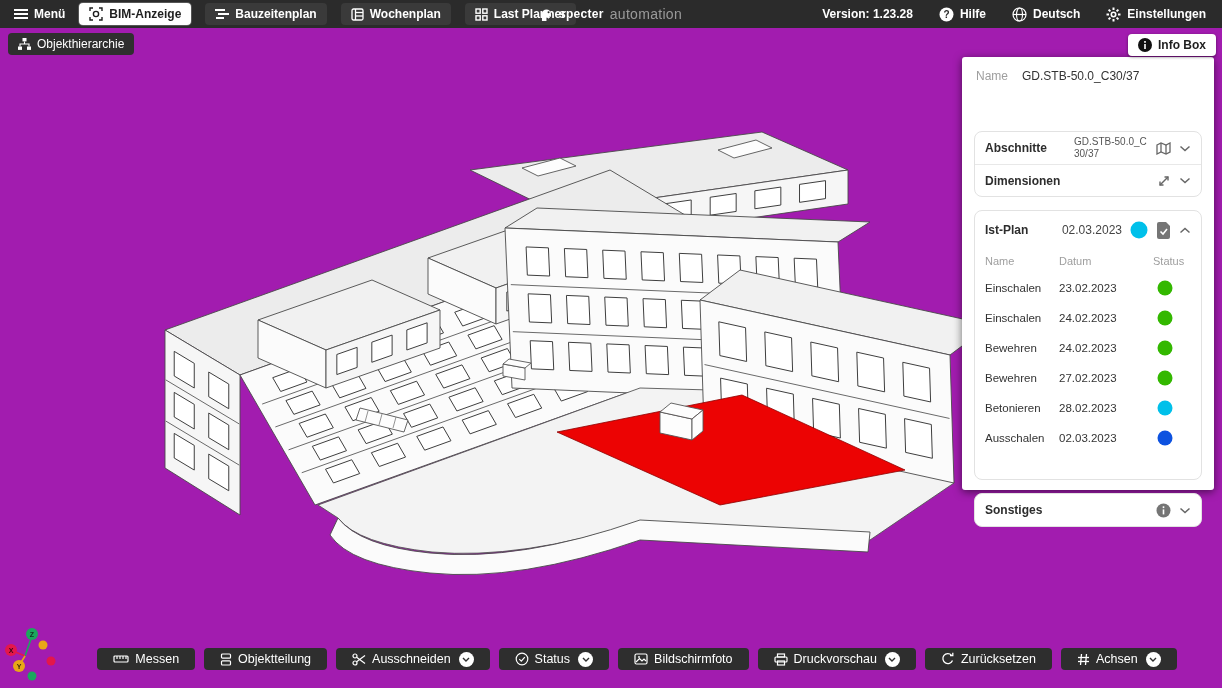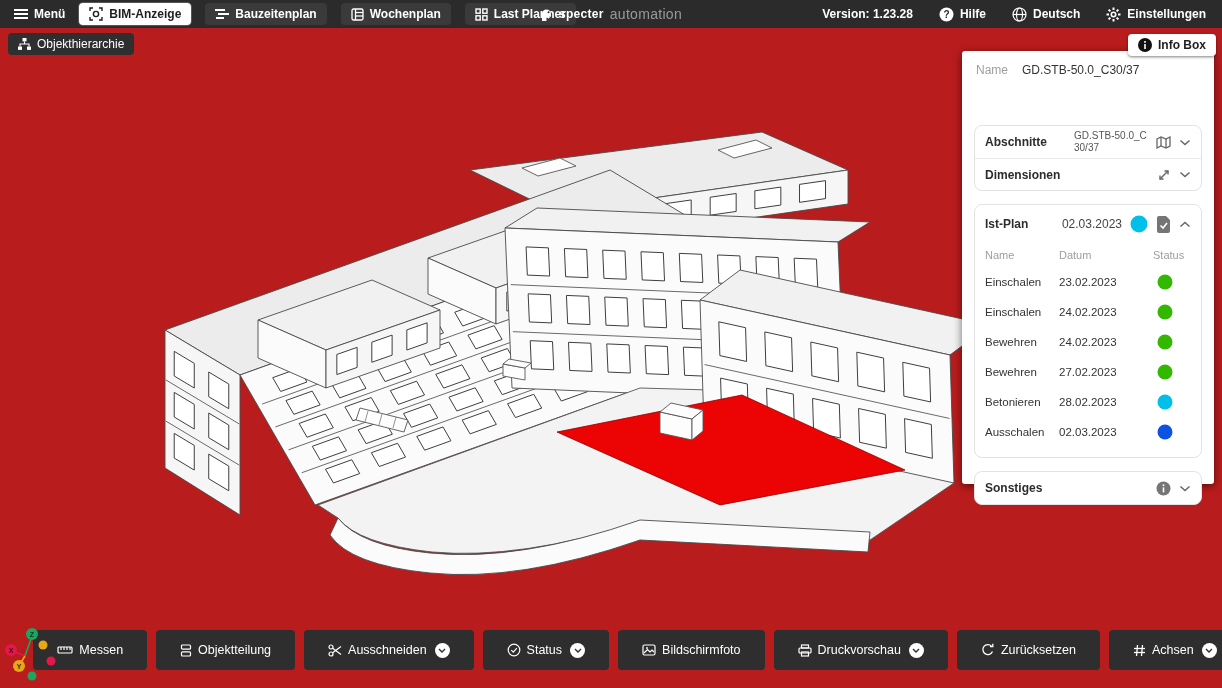--- a/index.html
+++ b/index.html
@@ -1,18 +1,18 @@
 <!DOCTYPE html>
 <html><head>
 <meta charset="utf-8">
 <style>
   * { margin:0; padding:0; box-sizing:border-box; }
   html,body { width:1222px; height:688px; overflow:hidden; background:#1c1c1c;
     font-family:"Liberation Sans", sans-serif; }
-  .stage { position:relative; width:1222px; height:688px; background:#b91c1c; }
+  .stage { position:relative; width:1222px; height:688px; background:#a21caf; }
 
   
   .topbar { position:absolute; left:0; top:0; width:100%; height:28px; background:#2b2b2b;
     display:flex; align-items:center; color:#fff; font-size:12px; z-index:30; }
   .tb-left { display:flex; align-items:center; gap:14px; padding-left:14px; }
   .tb-center { position:absolute; left:50%; transform:translateX(-50%); display:flex; align-items:center; gap:6px; }
   .tb-right { margin-left:auto; display:flex; align-items:center; gap:26px; padding-right:16px; }
   .tb-item { display:flex; align-items:center; gap:6px; font-weight:bold; cursor:pointer; white-space:nowrap; }
   .tb-btn { display:flex; align-items:center; gap:6px; background:#3a3a3a; border-radius:4px;
     height:22px; padding:0 10px; font-weight:bold; cursor:pointer; white-space:nowrap; }
@@ -23,49 +23,49 @@
 
   
   .chip { position:absolute; display:flex; align-items:center; gap:6px; height:22px;
     padding:0 10px; border-radius:4px; font-size:12px; cursor:pointer; z-index:25; }
   .chip-dark { background:#2f2f2f; color:#fff; }
   .chip-white { background:#fff; color:#1e1e1e; font-weight:bold; box-shadow:0 1px 3px rgba(0,0,0,.5); }
   #objekthierarchie { left:8px; top:33px; }
   #infobox-btn { right:6px; top:34px; }
 
   
-  .panel { position:absolute; left:962px; top:51px; width:252px; height:433px; background:#fff;
+  .panel { position:absolute; left:962px; top:57px; width:252px; height:433px; background:#fff;
     border-radius:3px; box-shadow:0 2px 8px rgba(0,0,0,.55); z-index:20; padding:10px 12px 12px 12px;
     color:#333; font-size:12px; display:flex; flex-direction:column; }
   .name-row { display:flex; align-items:flex-start; gap:14px; padding:2px 2px 8px 2px; }
   .lbl-gray { color:#9e9e9e; }
   .name-val { color:#333; }
   .card { border:1px solid #e2e2e2; border-radius:8px; background:#fff;margin-top:40px; }
   .card + .card { margin-top:13px; }
   .card-row { display:flex; align-items:center; min-height:32px; padding:2px 10px; gap:8px; }
   .card-row + .card-row { border-top:1px solid #e8e8e8; }
   .row-label { font-weight:bold; color:#2d2d2d; flex:0 0 auto; }
   .row-spacer { flex:1; }
   .abschnitt-val { width:74px; font-size:10px; color:#555; line-height:1.2; word-break:break-all; }
   .chev { flex:0 0 auto; display:inline-flex; }
-  .istplan-card { margin-top:13px; padding-bottom:4px; }
+  .istplan-card { margin-top:13px; padding-bottom:20px; }
   .istplan-head { display:flex; align-items:center; gap:8px; min-height:38px; padding:2px 10px; }
   .ip-date { color:#444; }
   .table { padding:0 10px 6px 10px; }
   .t-head, .t-row { display:grid; grid-template-columns:74px 86px 1fr; align-items:center; }
   .t-head { color:#9e9e9e; font-size:11px; height:24px; }
   .t-row { height:30px; color:#333; font-size:11.5px; }
   .t-status { display:flex; justify-content:flex-start; padding-left:12px; }
   .dot { display:inline-block; }
 
   
   .bottombar { position:absolute; left:0; right:0; bottom:18px; display:flex; justify-content:center; z-index:25; }
   .bb-inner { display:flex; gap:9px; transform:translateX(26px); }
-  .bb-btn { display:flex; align-items:center; gap:6px; background:#2e2e2e; color:#fff; height:40px;
-    border-radius:4px; padding:0 24px; font-size:12.5px; cursor:pointer; white-space:nowrap; }
+  .bb-btn { display:flex; align-items:center; gap:6px; background:#2e2e2e; color:#fff; height:22px;
+    border-radius:4px; padding:0 16px; font-size:12.5px; cursor:pointer; white-space:nowrap; }
   .dd { width:15px; height:15px; background:#fff; border-radius:50%; display:inline-flex;
     align-items:center; justify-content:center; margin-left:2px; }
 
   
   .canvas-svg { position:absolute; left:0; top:0; z-index:5; }
   .face  { fill:#fbfbfb; stroke:#4a4a4a; stroke-width:.9; }
   .face2 { fill:#f6f6f6; stroke:#4a4a4a; stroke-width:.9; }
   .roof  { fill:#ececec; stroke:#4a4a4a; stroke-width:.9; }
   .roof2 { fill:#f1f1f1; stroke:#4a4a4a; stroke-width:.9; }
   .deck  { fill:#f3f3f3; stroke:#555; stroke-width:.9; }

